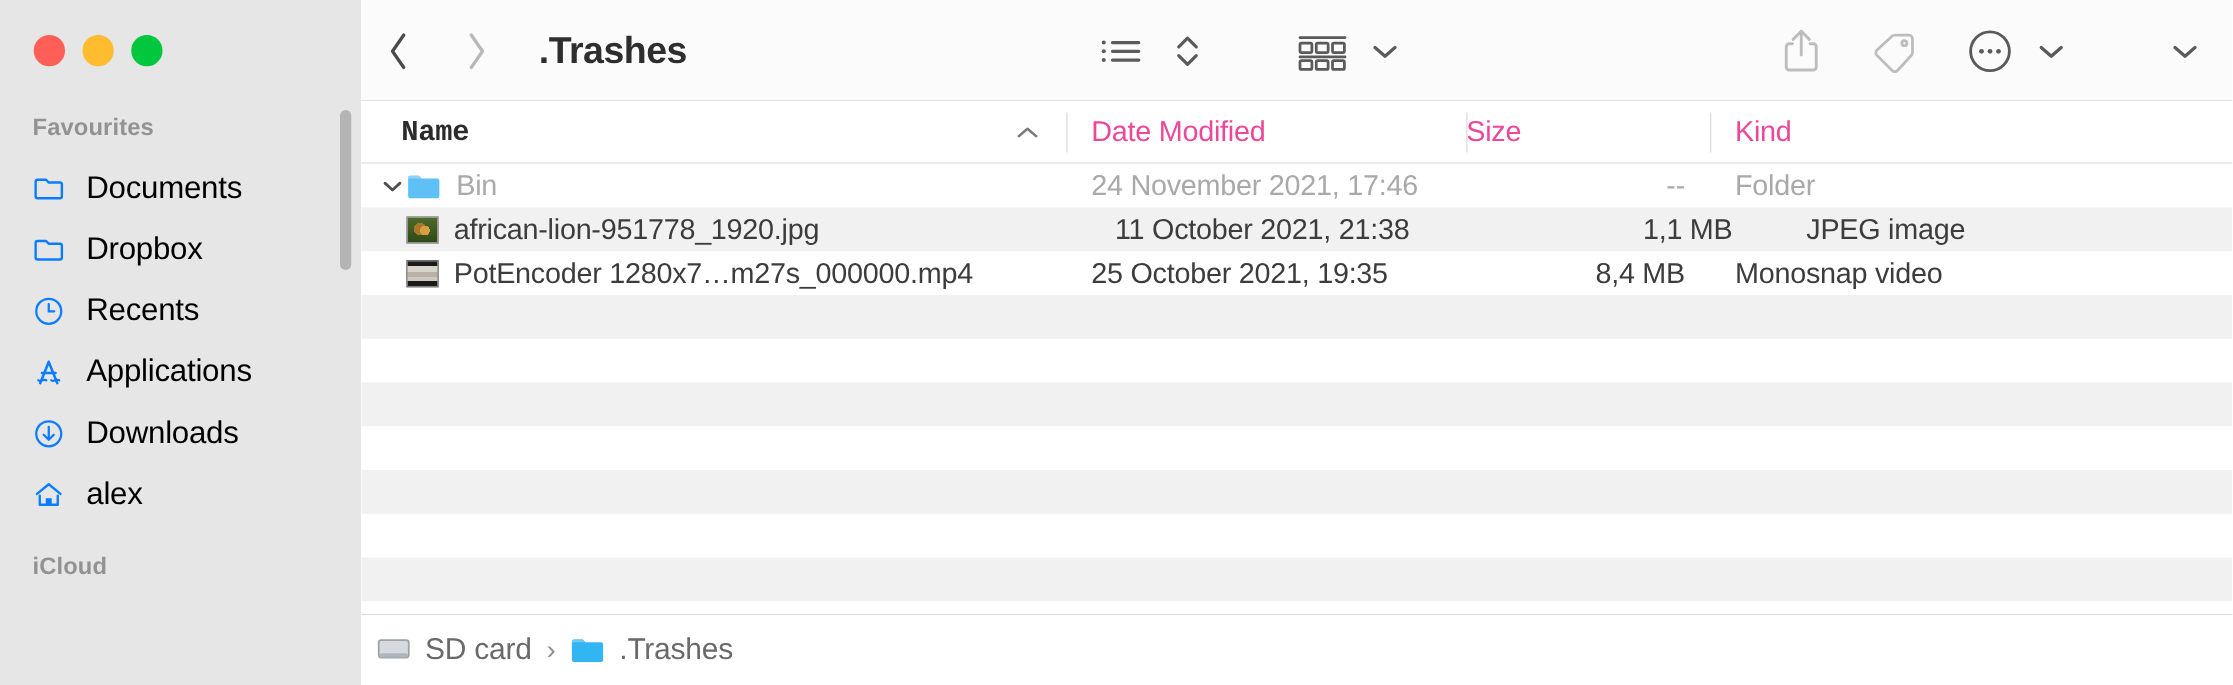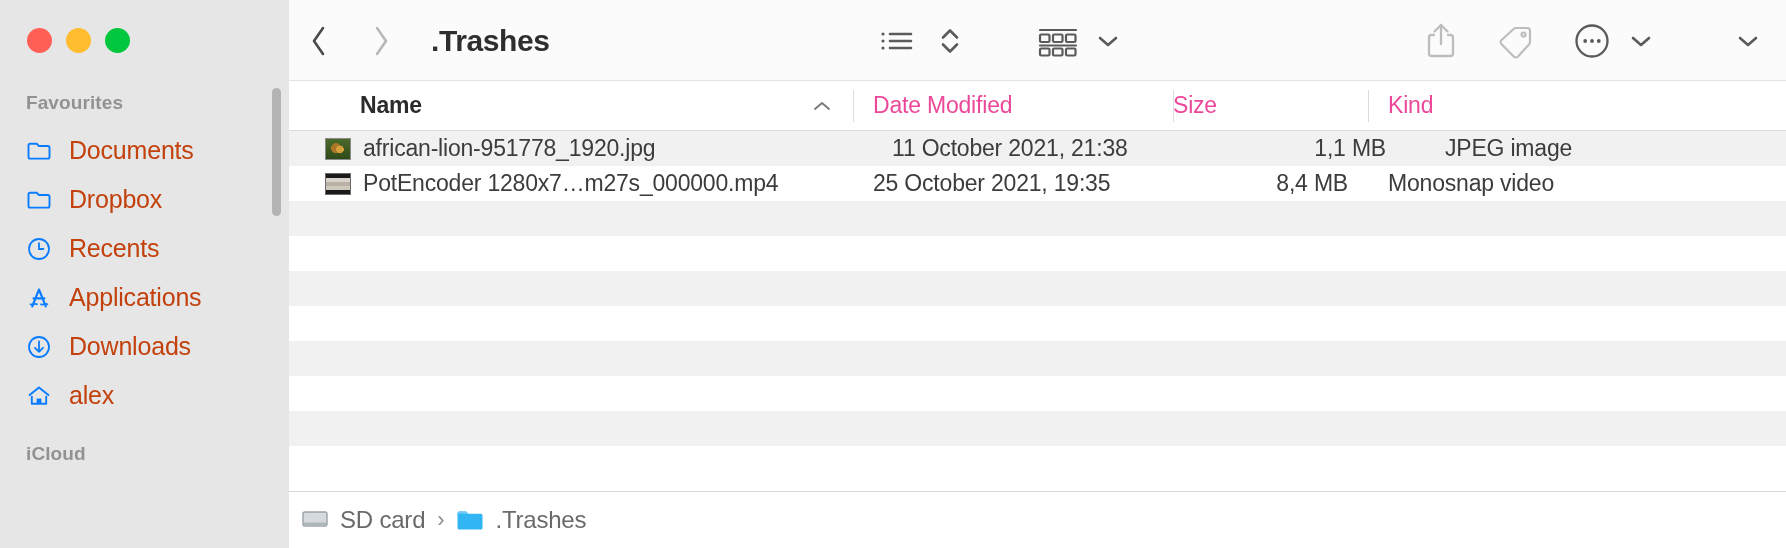--- a/index.html
+++ b/index.html
@@ -32,21 +32,21 @@
   }
   .sb-favourites { position: absolute; top: 92px; left: 0; }
   .sb-icloud     { position: absolute; top: 443px; left: 0; }
 
   .sb-list { position: absolute; top: 126px; left: 0; width: 289px; }
   .sb-item {
     height: 49px; display: flex; align-items: center;
     padding-left: 26px; gap: 17px;
   }
   .sb-ico { width: 26px; height: 26px; flex: none; display: block; color: #0a7cff; }
-  .sb-label { font-size: 25px; color: #c2410c; letter-spacing: -.2px; }
+  .sb-label { font-size: 25px; color: #000000; letter-spacing: -.2px; }
 
   
   .sb-scroll {
     position: absolute; right: 8px; top: 88px;
     width: 9px; height: 128px; border-radius: 5px;
     background: #b4b4b4;
   }
 
   
   .content {
@@ -82,21 +82,21 @@
     height: 50px; flex: none; display: flex; align-items: center;
     background: #ffffff;
     border-bottom: 1px solid #dcdcdc;
     position: relative;
     font-size: 23px;
   }
   .ch {
     height: 50px; display: flex; align-items: center;
     position: relative; flex: none;
   }
-  .ch-name   { width: 564px; padding-left: 71px; }
+  .ch-name   { width: 564px; padding-left: 32px; font-family: Liberation Mono, monospace; }
   .ch-date   { width: 320px; padding-left: 20px; }
   .ch-size   { width: 195px; }
   .ch-kind   { flex: 1;      padding-left: 20px; }
   .ch-sep { position: absolute; left: 0; top: 9px; width: 1px; height: 32px; background: #dcdcdc; }
   .ch-label { color: #ec4899; letter-spacing: -.2px; }
   .ch-name .ch-label { color: #2b2b2b; font-weight: bold; }
   .sort-arrow {
     position: absolute; right: 22px; top: 50%; transform: translateY(-50%);
     width: 18px; height: 12px; color: #7a7a7a;
   }
@@ -355,20 +355,39 @@
         <span class="ch-label">Size</span>
       </div>
       <div class="ch ch-kind">
         <span class="ch-sep"></span>
         <span class="ch-label">Kind</span>
       </div>
     </div>
 
     <div class="filelist">
 
+      <div class="row dim">
+        <div class="c-name">
+          <span class="disclosure">
+            <svg class="icon-svg" width="22" height="22" viewBox="0 0 22 22" fill="none" stroke="currentColor" stroke-width="2.2" stroke-linecap="round" stroke-linejoin="round">
+              <path d="M5 8.5l6 5.5 6-5.5"></path>
+            </svg>
+          </span>
+          <span class="row-ico">
+            <svg class="folder-ico" width="28" height="24" viewBox="0 0 28 24">
+              <path d="M1.5 5.2a1.7 1.7 0 0 1 1.7-1.7h6.9l2.1 2.3h12.6a1.7 1.7 0 0 1 1.7 1.7v12.4a1.7 1.7 0 0 1-1.7 1.7H3.2a1.7 1.7 0 0 1-1.7-1.7z" fill="#5ec0f5"></path>
+              <path d="M1.5 5.2a1.7 1.7 0 0 1 1.7-1.7h6.9l2.1 2.3H3.2a1.7 1.7 0 0 0-1.7 1.7z" fill="#90d3f7"></path>
+            </svg>
+          </span>
+          <span>Bin</span>
+        </div>
+        <div class="c-date">24 November 2021, 17:46</div>
+        <div class="c-size">--</div>
+        <div class="c-kind">Folder</div>
+      </div>
 
       <div class="row stripe">
         <div class="c-name">
           <span class="indent"></span>
           <span class="thumb-lion"></span>
           <span>african-lion-951778_1920.jpg</span>
         </div>
         <div class="c-date">11 October 2021, 21:38</div>
         <div class="c-size">1,1 MB</div>
         <div class="c-kind">JPEG image</div>

